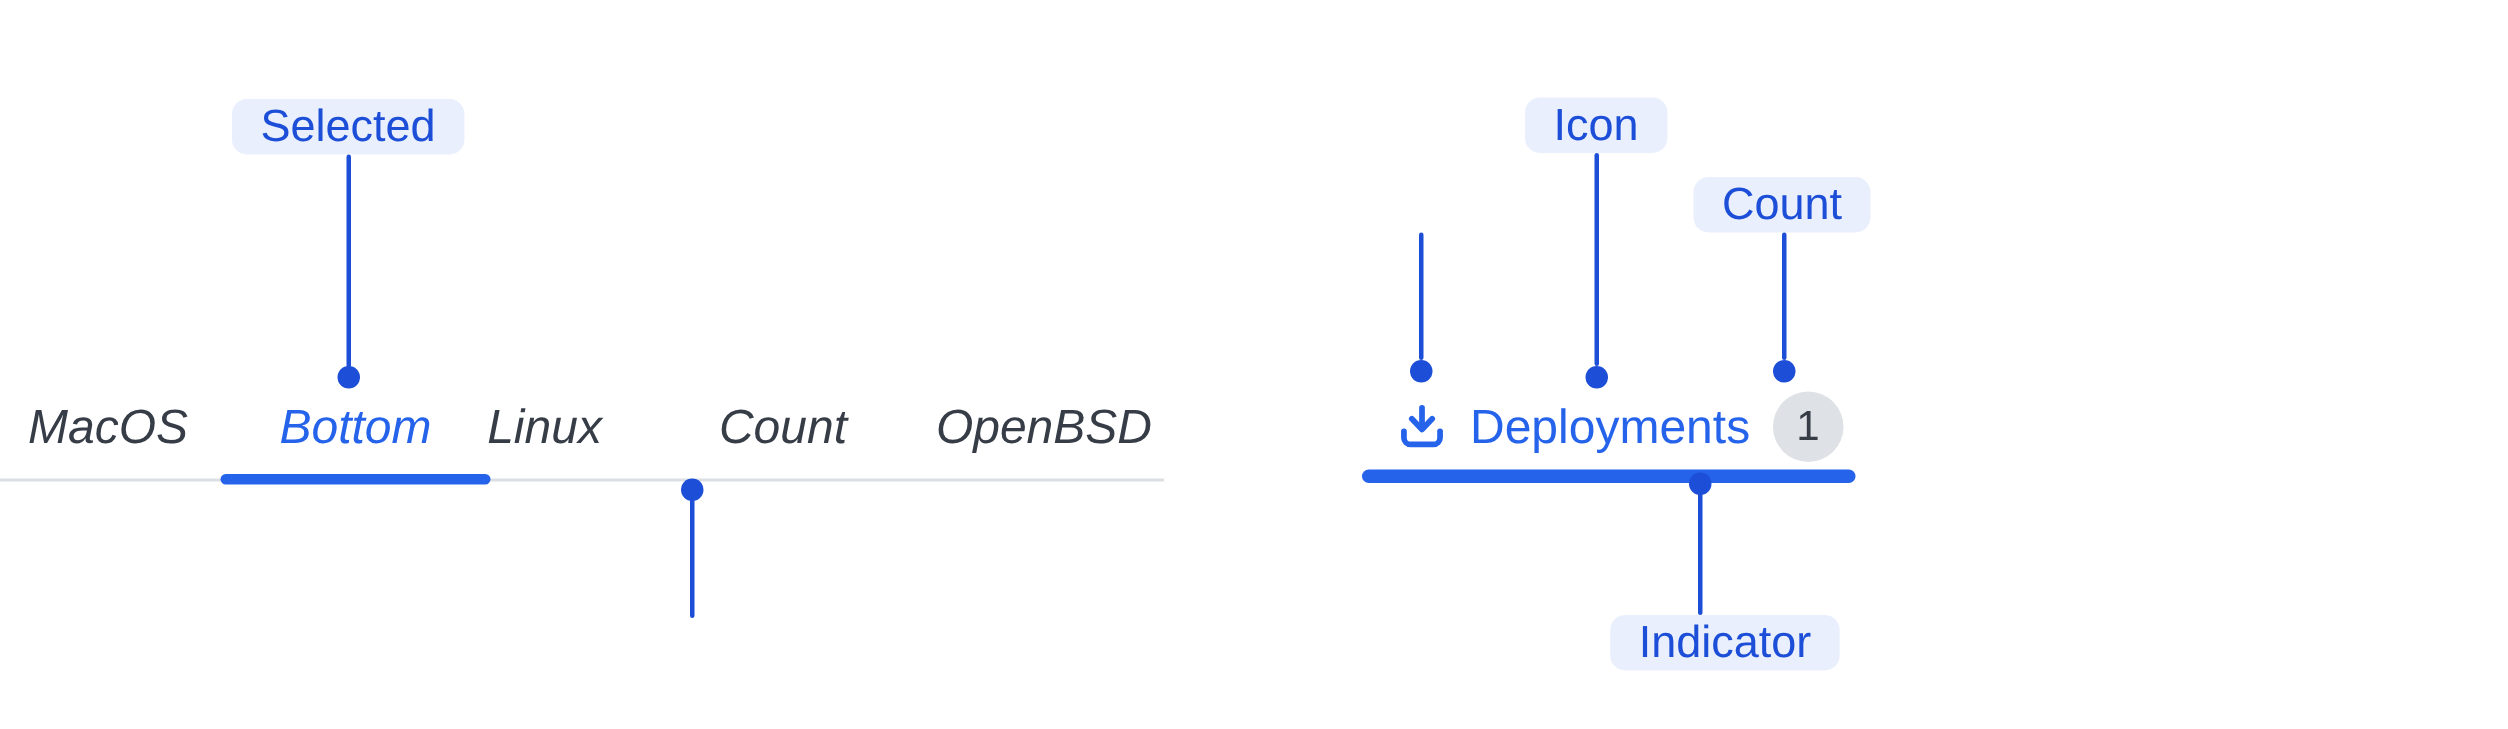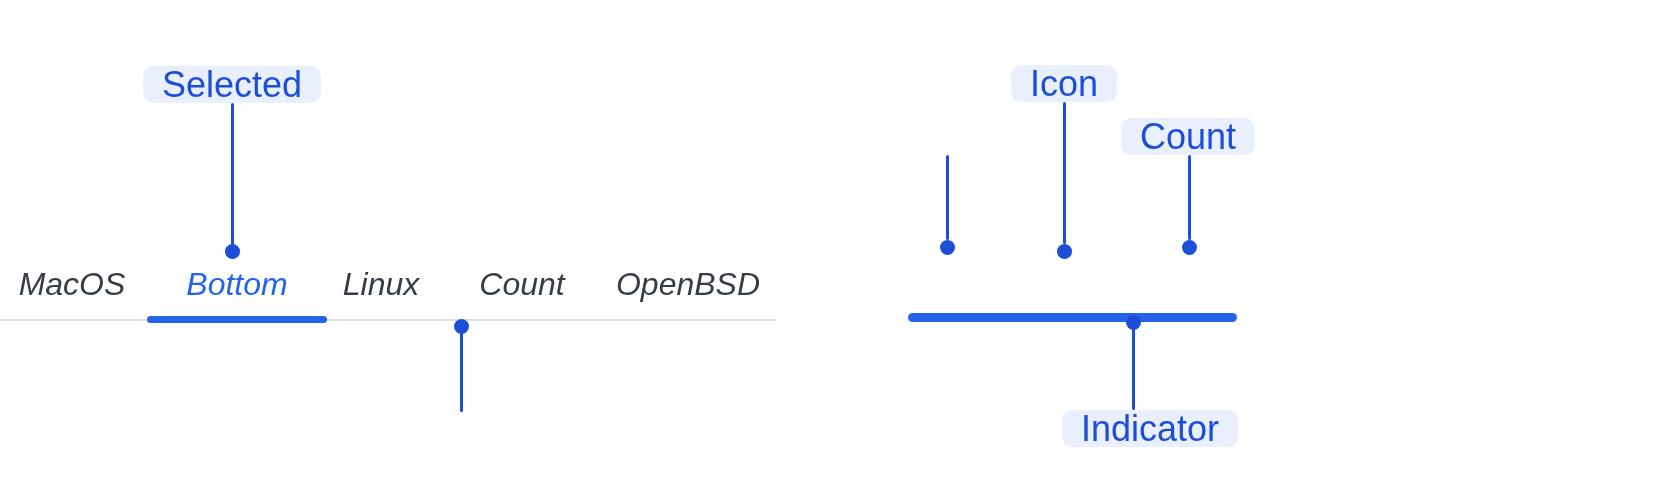--- a/index.html
+++ b/index.html
@@ -3,37 +3,37 @@
 <meta charset="utf-8">
 <style>
   html,body{margin:0;padding:0;background:#ffffff;}
   .canvas{
     position:relative;width:1672px;height:486px;background:#ffffff;overflow:hidden;
     font-family:"Liberation Sans", sans-serif;
   }
   
   .pill{
     position:absolute;height:37px;padding:0 19px;border-radius:10px;
-    background:#E9EFFC;color:#1D4ED8;font-size:36px;line-height:37px;
+    background:#E9EFFC;color:#1D4ED8;font-size:30px;line-height:37px;
     white-space:nowrap;transform:translateX(-50%);
   }
   .ann-line{position:absolute;width:3px;background:#1D4ED8;border-radius:2px;}
   .ann-dot{position:absolute;width:15px;height:15px;border-radius:50%;background:#1D4ED8;}
 
   
   .tab{
     position:absolute;top:262px;height:44px;line-height:44px;text-align:center;
     font-size:32px;color:#363D47;cursor:pointer;font-style:italic;
   }
   .tab.selected{color:#2563EB;}
   .tab-0{left:2px;width:140px;}
   .tab-1{left:147px;width:180px;}
-  .tab-2{left:326px;width:110px;}
+  .tab-2{left:308px;width:110px;}
   .tab-3{left:452px;width:140px;}
-  .tab-4{left:608px;width:160px;}
+  .tab-4{left:608px;width:160px;text-align:right;}
   .tabs-border{position:absolute;left:0;top:319px;width:776px;height:2px;background:#DCDFE4;}
   .tab-underline{position:absolute;left:147px;top:316px;width:180px;height:7px;border-radius:4px;background:#2563EB;}
 
   
   .rtab{position:absolute;left:908px;top:258px;width:329px;height:52px;cursor:pointer;}
   .rtab-content{
     position:absolute;left:23px;top:0;height:52px;display:flex;align-items:center;gap:15px;
   }
   .rtab-label{font-size:32px;color:#2563EB;white-space:nowrap;}
   .rtab-icon{width:34px;height:34px;display:block;}
@@ -70,19 +70,30 @@
   <div class="ann-line" style="left:1063px;top:102px;height:142px;"></div>
   <div class="ann-dot" style="left:1057px;top:244px;"></div>
 
   <div class="ann-line" style="left:946px;top:155px;height:85px;"></div>
   <div class="ann-dot" style="left:940px;top:240px;"></div>
 
   <div class="pill" style="left:1188px;top:118px;">Count</div>
   <div class="ann-line" style="left:1188px;top:155px;height:85px;"></div>
   <div class="ann-dot" style="left:1182px;top:240px;"></div>
 
+  <div class="rtab">
+    <div class="rtab-content">
+      <svg class="rtab-icon" viewBox="0 0 24 24" fill="none">
+        <path d="M12 3.5 V12.5" stroke="#2563EB" stroke-width="2.7" stroke-linecap="round"></path>
+        <path d="M7.2 8.6 L12 13.6 L16.8 8.6" stroke="#2563EB" stroke-width="2.7" stroke-linecap="round" stroke-linejoin="round"></path>
+        <path d="M3.5 14.5 V17.5 A3.2 3.2 0 0 0 6.7 20.7 H17.3 A3.2 3.2 0 0 0 20.5 17.5 V14.5" stroke="#2563EB" stroke-width="2.7" stroke-linecap="round"></path>
+      </svg>
+      <span class="rtab-label">Deployments</span>
+      <span class="count-badge">1</span>
+    </div>
+  </div>
   <div class="rtab-indicator"></div>
 
   <div class="ann-dot" style="left:1126px;top:315px;"></div>
   <div class="ann-line" style="left:1132px;top:323px;height:87px;"></div>
   <div class="pill" style="left:1134px;top:410px;margin-left:16px;">Indicator</div>
 
 </div>
 
 </body></html>

